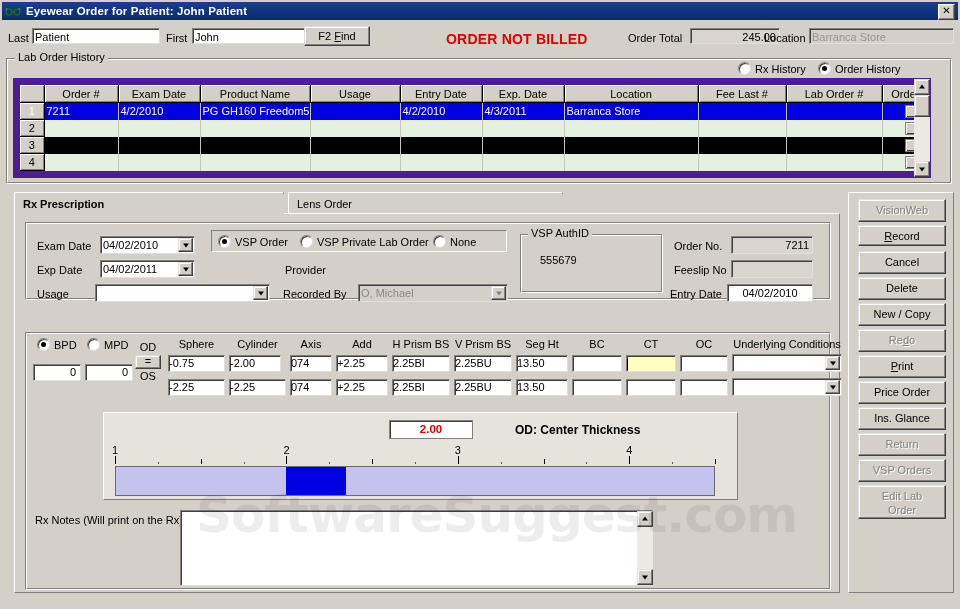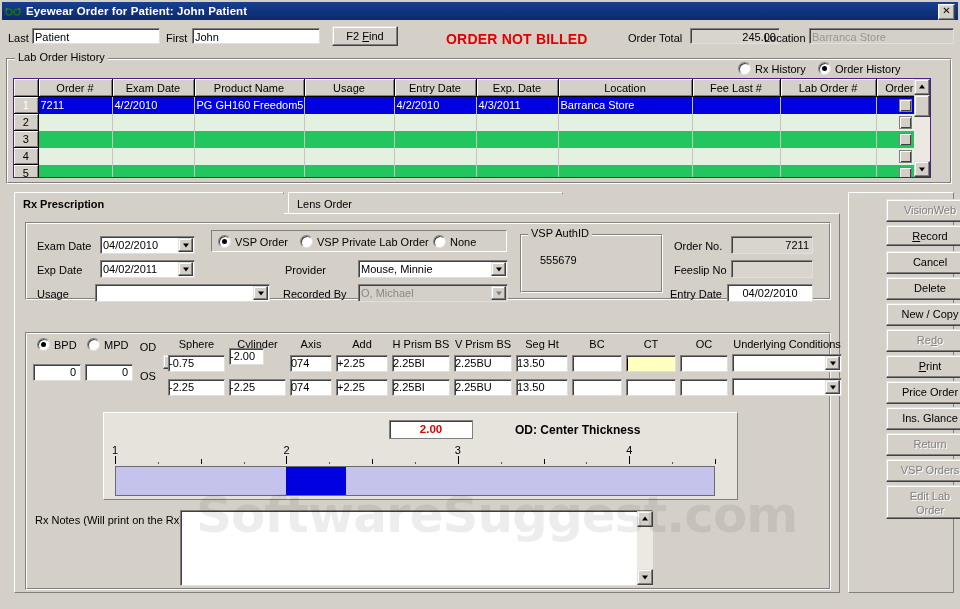--- a/index.html
+++ b/index.html
@@ -34,41 +34,41 @@
     background:#fff;border:1px solid #808080;border-right-color:#dfdfdf;border-bottom-color:#dfdfdf;
     box-shadow:inset 1px 1px 0 #404040;
     height:16px;line-height:16px;padding:0 2px;font-size:11px;box-sizing:border-box;overflow:hidden;white-space:nowrap;
   }
   .fld.ro{background:#d9d5cd;color:#000;}
   .fld.dis{background:#d4d0c8;color:#9a968f;}
   .fld.right{text-align:right;padding-right:3px;}
   .btn{
     background:#d4d0c8;border:1px solid #dfdfdf;border-right-color:#404040;border-bottom-color:#404040;
     box-shadow:inset -1px -1px 0 #808080, inset 1px 1px 0 #fff;
-    font-size:11px;text-align:center;cursor:default;box-sizing:border-box;color:#000;margin-left:28px;
+    font-size:11px;text-align:center;cursor:default;box-sizing:border-box;color:#000;
   }
   .btn.dis{color:#808080;text-shadow:1px 1px 0 #fff;}
   .notbilled{color:#e00000;font-weight:bold;font-size:14px;letter-spacing:.2px;}
 
   
   .group{position:absolute;border:1px solid #fff;border-top-color:#808080;border-left-color:#808080;box-sizing:border-box;}
   .group>.inner{position:absolute;inset:0;border:1px solid #808080;border-top-color:#fff;border-left-color:#fff;box-sizing:border-box;}
   .group-title{position:absolute;background:#d4d0c8;font-size:11px;padding:0 3px;left:7px;top:-7px;z-index:3;}
 
   
   .radio{display:inline-flex;align-items:center;gap:4px;font-size:11px;}
   .rdot{
     width:11px;height:11px;border-radius:50%;
     background:#fff;border:1px solid #808080;border-right-color:#dfdfdf;border-bottom-color:#dfdfdf;
     box-shadow:inset 1px 1px 0 #404040;position:relative;flex:0 0 auto;
   }
   .rdot.on::after{content:"";position:absolute;left:3px;top:3px;width:5px;height:5px;border-radius:50%;background:#000;}
 
   
-  .gridwrap{position:absolute;background:#22c55e;border:1px solid #4c1d95;box-shadow:inset 1px 1px 0 #404040;box-sizing:border-box;overflow:hidden;}
+  .gridwrap{position:absolute;background:#000000;border:7px solid #4c1d95;box-shadow:inset 1px 1px 0 #404040;box-sizing:border-box;overflow:hidden;}
   table.g{border-collapse:collapse;table-layout:fixed;font-size:11px;}
   table.g th{
     background:#d4d0c8;border:1px solid #000;border-width:0 1px 1px 0;
     box-shadow:inset 1px 1px 0 #fff, inset -1px -1px 0 #808080;
     height:17px;font-weight:normal;font-size:11px;text-align:center;padding:0;
   }
   table.g td{
     border-right:1px solid #c8c4bc;height:16px;padding:0 2px;font-size:11px;
     white-space:nowrap;overflow:hidden;text-overflow:clip;
   }
@@ -352,24 +352,20 @@
     <div class="radio" style="position:absolute;left:285px;top:21px;">
       <span class="rdot"></span>
       <span>VSP Private Lab Order</span>
     </div>
     <div class="radio" style="position:absolute;left:418px;top:21px;">
       <span class="rdot"></span>
       <span>None</span>
     </div>
 
     <span class="lbl" style="position:absolute;left:270px;top:50px;">Provider</span>
-    <div class="combo" style="left:343px;top:46px;width:150px;">
-      <span>Mouse, Minnie</span>
-      <span class="arrow"></span>
-    </div>
 
     <span class="lbl" style="position:absolute;left:268px;top:74px;">Recorded By</span>
     <div class="combo dis" style="left:343px;top:70px;width:150px;">
       <span>O,  Michael</span>
       <span class="arrow"></span>
     </div>
 
     <div class="group" style="left:505px;top:20px;width:143px;height:59px;">
         <div class="inner"></div>
       </div>
@@ -410,21 +406,21 @@
         <div class="rxlbl" style="left: 275px; top: 124px; width: 42px;">Axis</div>
         <div class="rxlbl" style="left: 321px; top: 124px; width: 52px;">Add</div>
         <div class="rxlbl" style="left: 377px; top: 124px; width: 58px;">H Prism  BS</div>
         <div class="rxlbl" style="left: 439px; top: 124px; width: 58px; text-align: center;">V Prism  BS</div>
         <div class="rxlbl" style="left: 501px; top: 124px; width: 52px;">Seg Ht</div>
         <div class="rxlbl" style="left: 557px; top: 124px; width: 50px;">BC</div>
         <div class="rxlbl" style="left: 611px; top: 124px; width: 50px;">CT</div>
         <div class="rxlbl" style="left: 665px; top: 124px; width: 48px;">OC</div>
         <div class="rxlbl" style="left: 717px; top: 124px; width: 110px;">Underlying Conditions</div>
         <div class="rxfld" style="left: 153px; top: 141px; width: 57px;">-0.75</div>
-        <div class="rxfld" style="left: 214px; top: 134px; width: 35px;">-2.00</div>
+        <div class="rxfld" style="left: 214px; top: 141px; width: 52px;">-2.00</div>
         <div class="rxfld" style="left: 275px; top: 141px; width: 42px;">074</div>
         <div class="rxfld" style="left: 321px; top: 141px; width: 52px;">+2.25</div>
         <div class="rxfld" style="left: 377px; top: 141px; width: 58px;">2.25BI</div>
         <div class="rxfld" style="left: 439px; top: 141px; width: 58px;">2.25BU</div>
         <div class="rxfld" style="left: 501px; top: 141px; width: 52px;">13.50</div>
         <div class="rxfld" style="left: 557px; top: 141px; width: 50px;"></div>
         <div class="rxfld hl" style="left: 611px; top: 141px; width: 50px;"><span class="caret"></span></div>
         <div class="rxfld" style="left: 665px; top: 141px; width: 48px;"></div>
         <div class="combo" style="left: 717px; top: 140px; width: 110px;"><span></span><span class="arrow"></span></div>
         <div class="rxfld" style="left: 153px; top: 165px; width: 57px;">-2.25</div>

